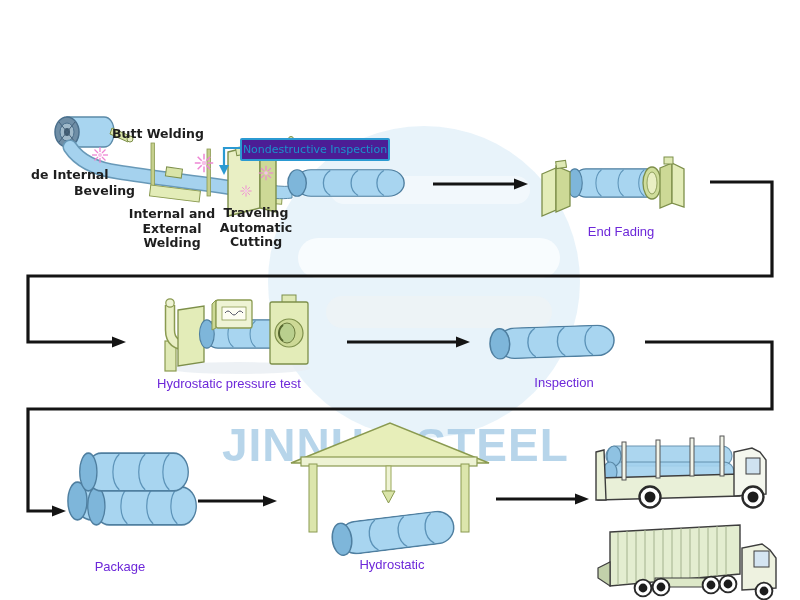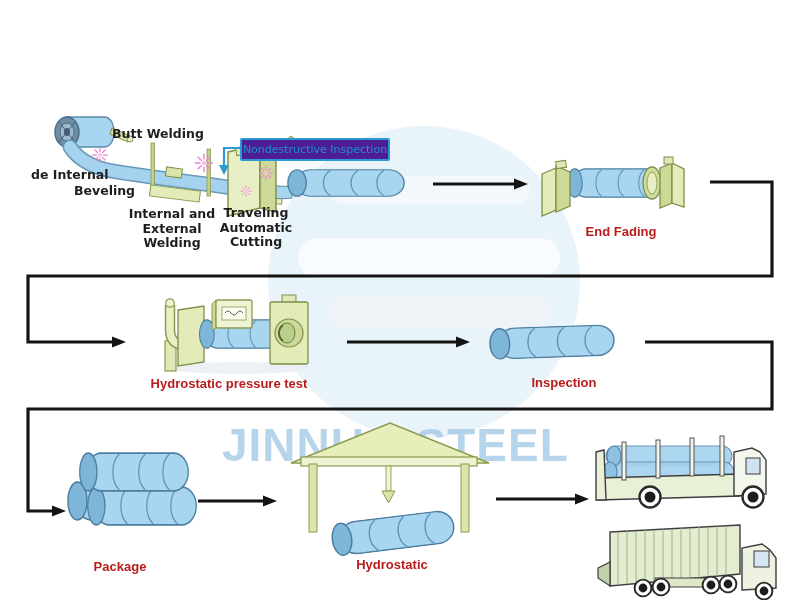--- a/index.html
+++ b/index.html
@@ -12,21 +12,21 @@
   #wm-band1{left:298px;top:238px;width:262px;height:40px;background:#ffffff;opacity:.7;border-radius:20px;}
   #wm-band2{left:326px;top:296px;width:226px;height:32px;background:#eef2f5;opacity:.8;border-radius:16px;}
   #wm-text{left:222px;top:418px;font-size:46px;font-weight:bold;color:#a6cbe6;opacity:.8;
            letter-spacing:1px;white-space:nowrap;}
   
   #title{position:absolute;left:calc(50% + 21px);top:40px;transform:translateX(-50%);
          font-size:29px;font-weight:bold;color:#45453a;letter-spacing:.5px;white-space:nowrap;}
   
   #diag{position:absolute;left:0;top:0;}
   
-  .lbl{position:absolute;font-weight:bold;font-size:13px;color:#b91c1c;text-align:center;white-space:nowrap;}
+  .lbl{position:absolute;font-weight:normal;font-size:13px;color:#6d28d9;text-align:center;white-space:nowrap;}
   .lbl-top{font-family:"DejaVu Sans","Liberation Sans",sans-serif;font-weight:600;font-size:12.5px;color:#1e1e1e;}
   #lab-butt{left:112px;top:126px;text-align:right;}
   #lab-trim{left:31px;top:167px;text-align:left;}
   #lab-bevel{left:74px;top:183px;text-align:center;}
   #lab-iew{left:124px;top:207px;width:96px;line-height:14.5px;white-space:normal;}
   #lab-tac{left:214px;top:206px;width:84px;line-height:14.5px;white-space:normal;}
   #lab-endfading{left:559px;top:224px;width:124px;}
   #lab-hydro{left:128px;top:376px;width:202px;}
   #lab-insp{left:503px;top:375px;width:122px;}
   #lab-pack{left:59px;top:559px;width:122px;}

